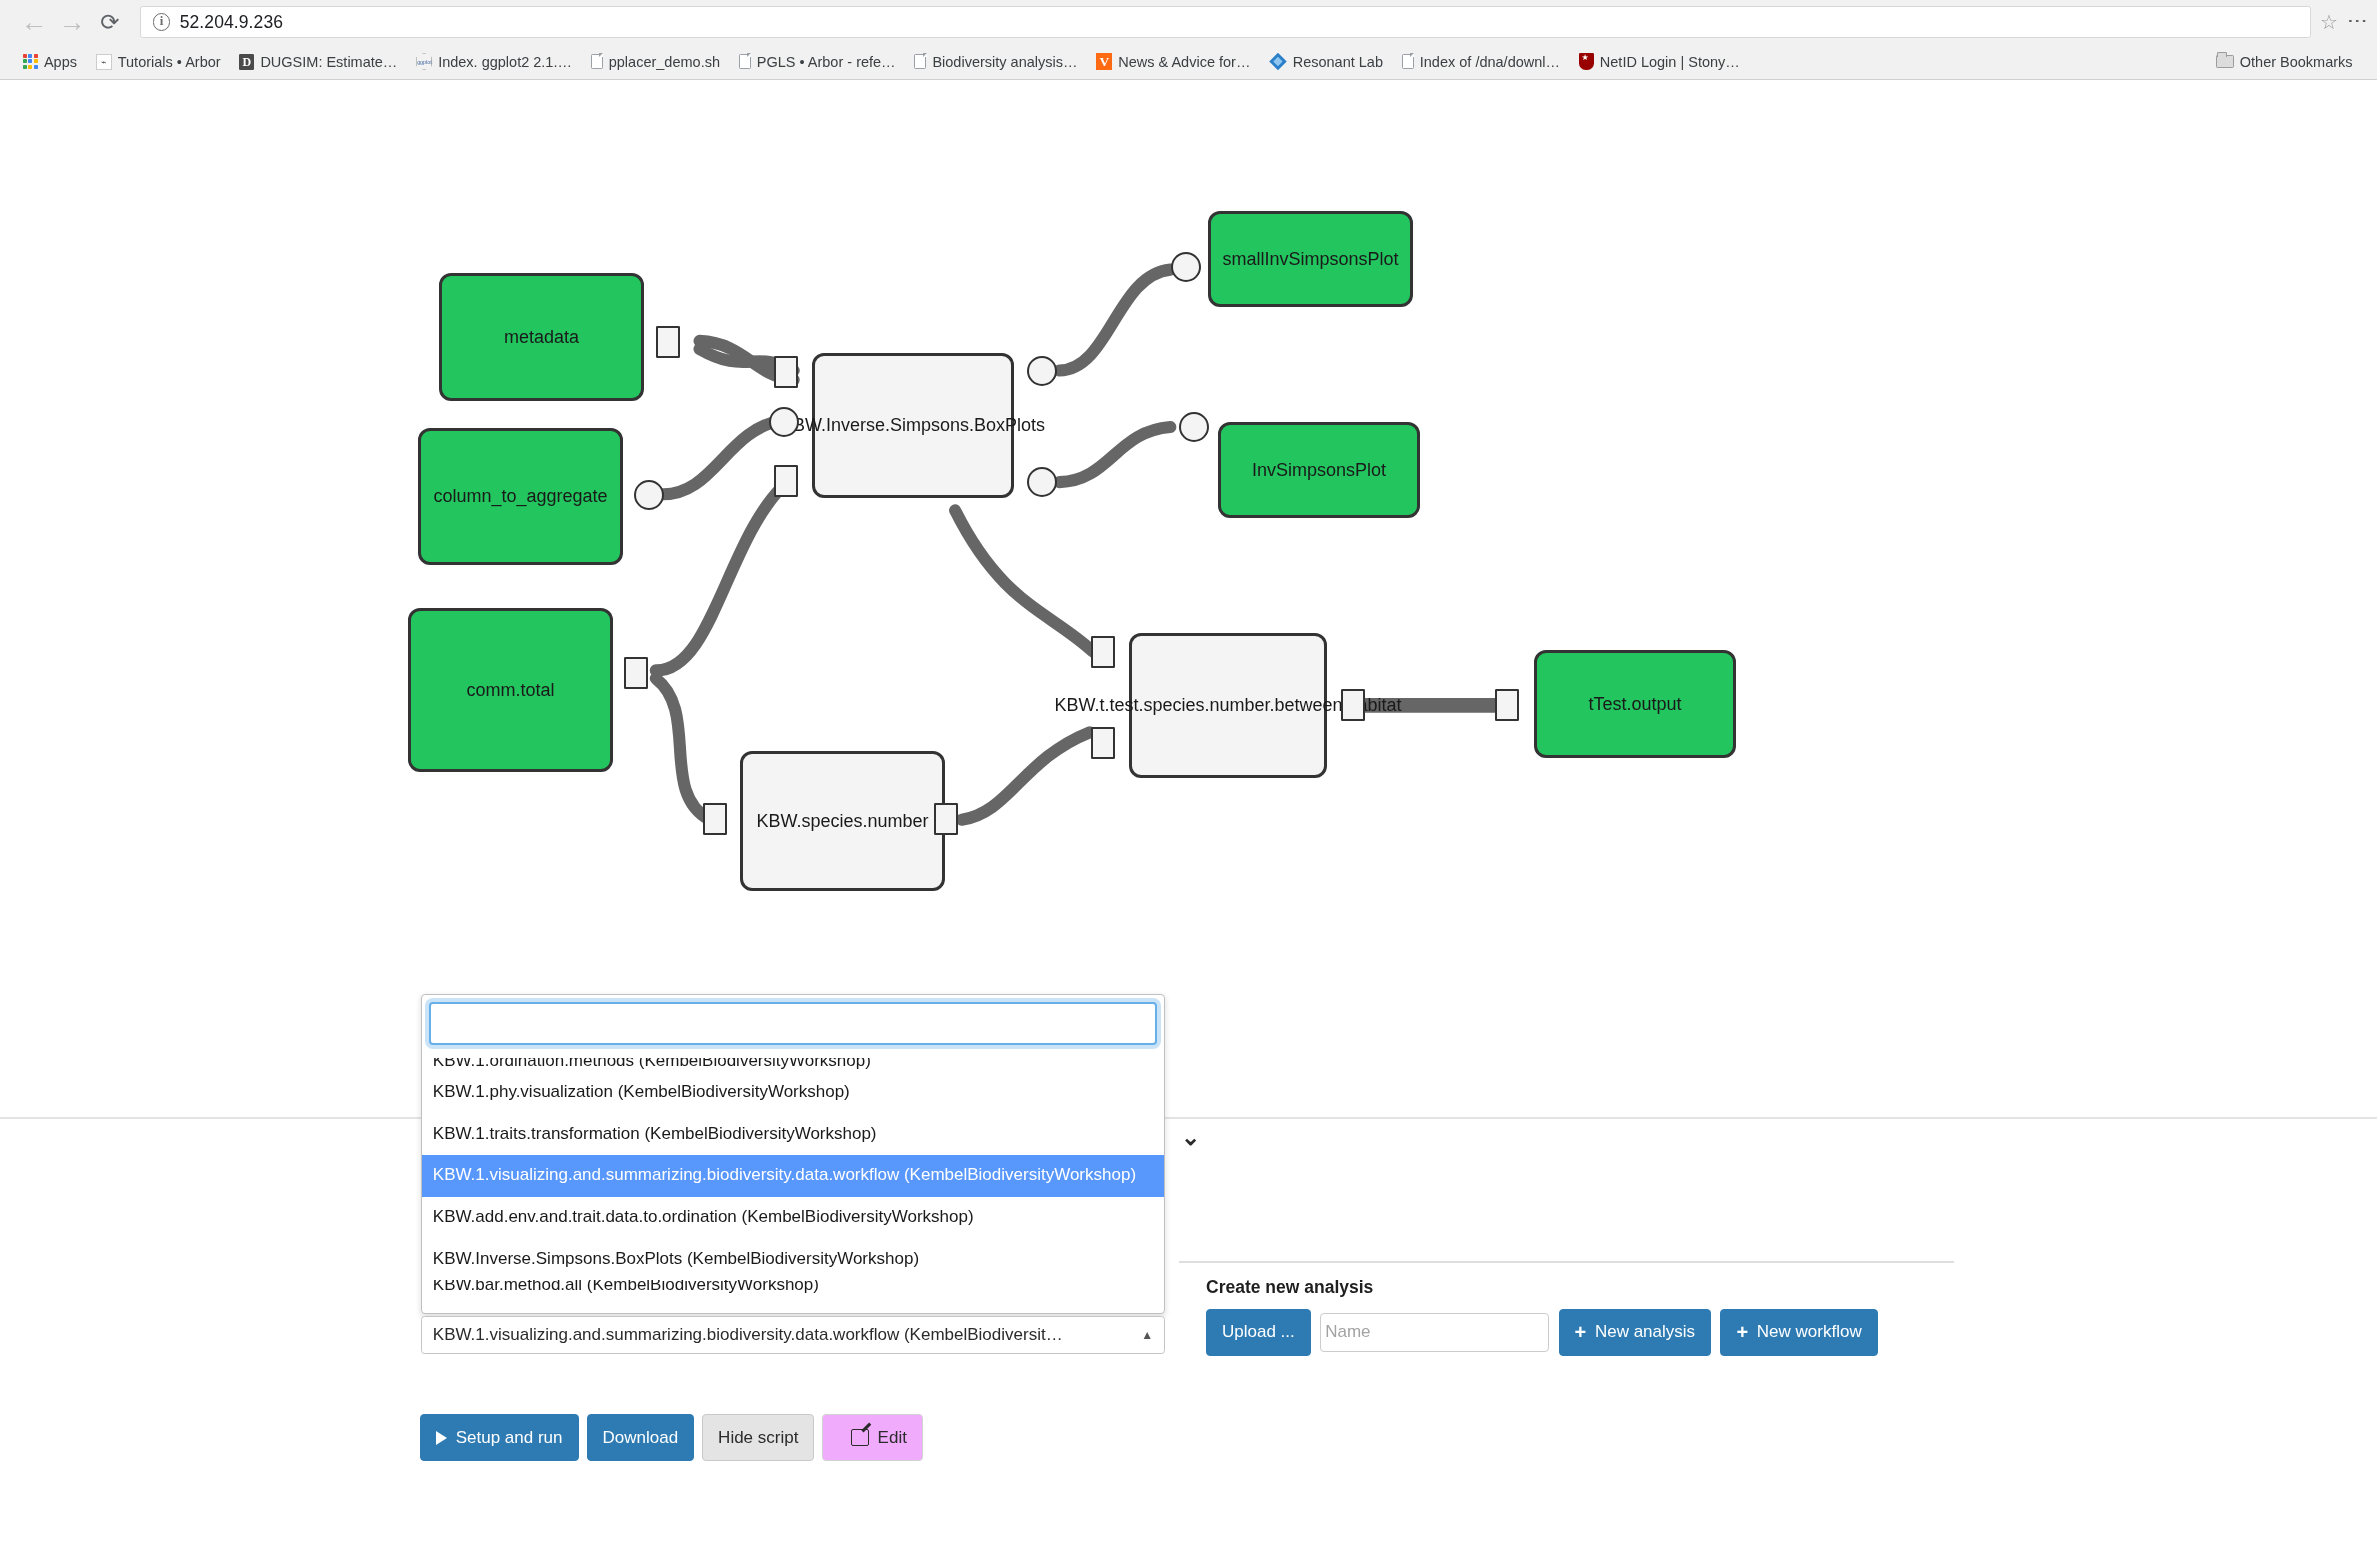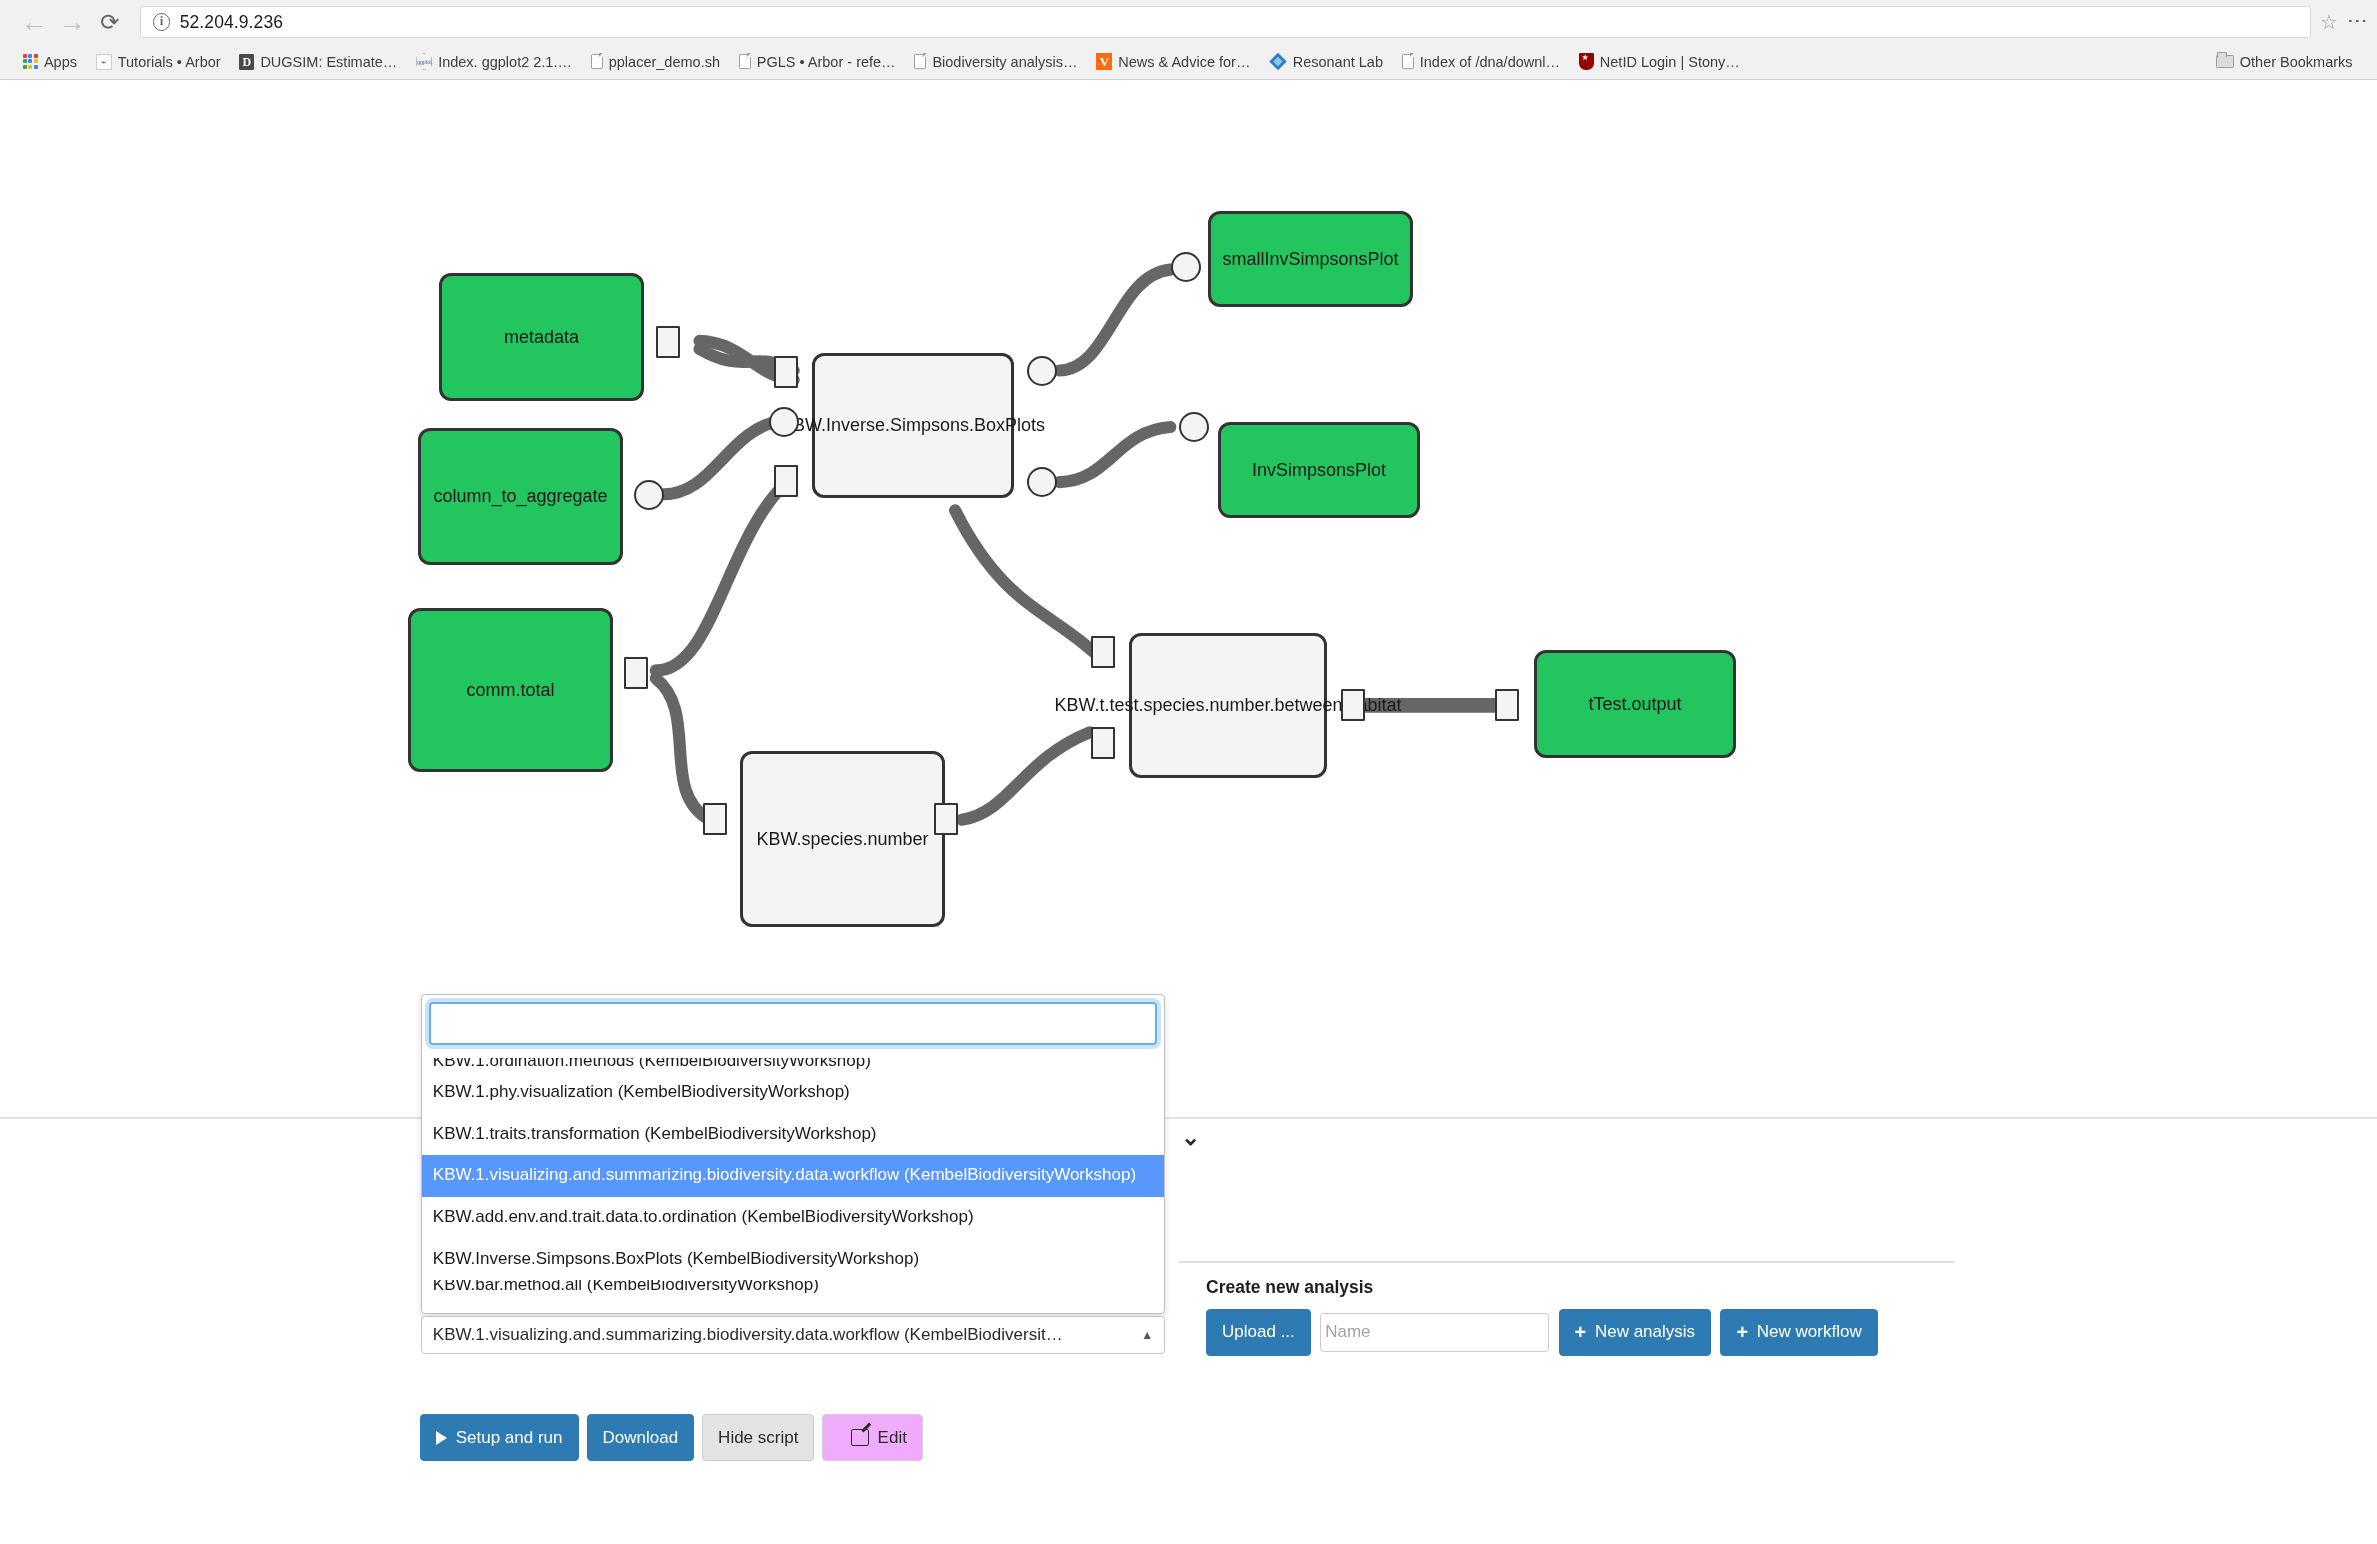--- a/index.html
+++ b/index.html
@@ -466,21 +466,21 @@
     <div class="wf-node data" style="left:1208px; top:131px; width:205px; height:96px;">
       <span class="lbl">smallInvSimpsonsPlot</span>
     </div>
     <div class="port ci" style="left:1171px; top:172px;"></div>
 
     <div class="wf-node data" style="left:1218px; top:300px; width:202px; height:96px;margin-top:42px;">
       <span class="lbl">InvSimpsonsPlot</span>
     </div>
     <div class="port ci" style="left:1179px; top:332px;"></div>
 
-    <div class="wf-node task" style="left:740px; top:671px; width:205px; height:176px;">
+    <div class="wf-node task" style="left:740px; top:671px; width:205px; height:140px;">
       <span class="lbl">KBW.species.number</span>
     </div>
     <div class="port sq" style="left:703px; top:723px;"></div>
     <div class="port sq" style="left:934px; top:723px;"></div>
 
     <div class="wf-node task" style="left:1129px; top:553px; width:198px; height:145px;">
       <span class="lbl" style="position:absolute; left:50%; transform:translateX(-50%); white-space:nowrap;">KBW.t.test.species.number.between.habitat</span>
     </div>
     <div class="port sq" style="left:1091px; top:556px;"></div>
     <div class="port sq" style="left:1091px; top:647px;"></div>

